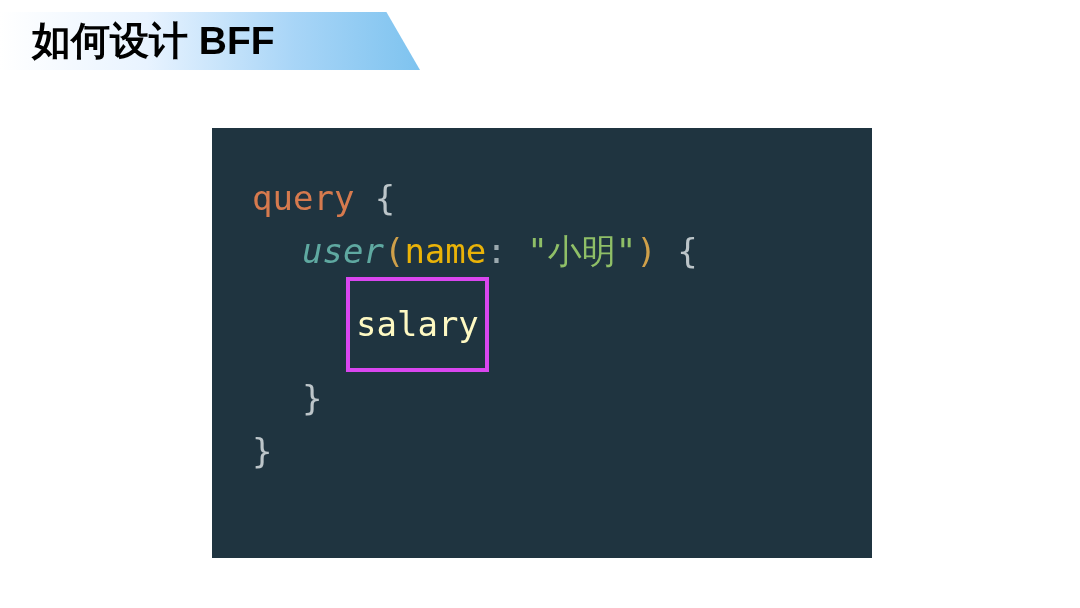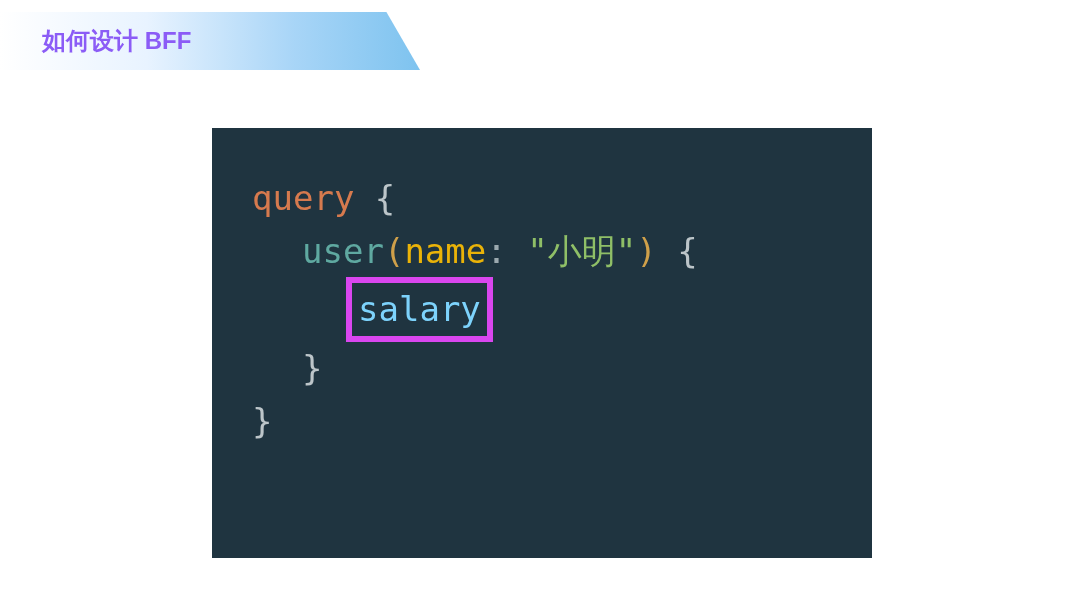--- a/index.html
+++ b/index.html
@@ -29,25 +29,25 @@
       left: 0;
       width: 100%;
       height: 100%;
       background: linear-gradient(90deg, #ffffff 0%, #e8f3ff 35%, #a8d5f7 70%, #7ec3ef 100%);
       clip-path: polygon(0 0, 92% 0, 100% 100%, 0 100%);
     }
 
     .title-text {
       position: absolute;
       top: 50%;
-      left: 42px;
+      left: 32px;
       transform: translateY(-50%);
-      font-size: 24px;
+      font-size: 39px;
       font-weight: 700;
-      color: #8b5cf6;
+      color: #000000;
       white-space: nowrap;
     }
 
     .code-container {
       position: absolute;
       top: 128px;
       left: 212px;
       width: 660px;
       height: 430px;
       background: #1f3440;
@@ -69,40 +69,41 @@
     .tok-brace {
       color: #bcc5c9;
     }
 
     .tok-paren {
       color: #cfa04a;
     }
 
     .tok-field {
       color: #5fa9a1;
+      font-style: italic;
     }
 
     .tok-argname {
       color: #eab308;
     }
 
     .tok-colon {
       color: #9ba9af;
     }
 
     .tok-string {
       color: #8fbf67;
     }
 
     .red-box {
       display: inline-block;
-      border: 6px solid #d946ef;
-      padding: 0 6px;
+      border: 4px solid #d946ef;
+      padding: 17px 6px;
       margin-left: -6px;
-      color: #7dd3fc;
+      color: #fef9c3;
     }
 
     .indent1 {
       display: inline-block;
       width: 50px;
     }
     .indent2 {
       display: inline-block;
       width: 100px;
     }

